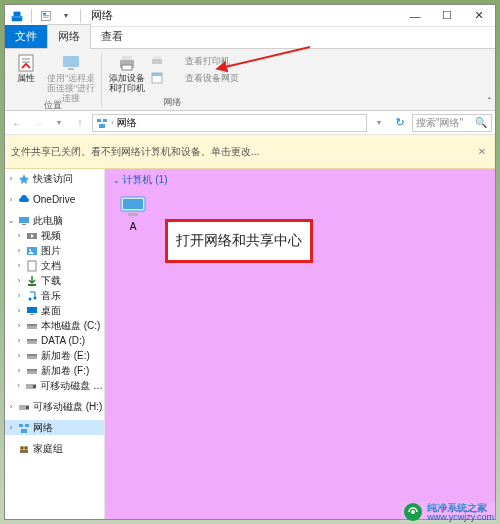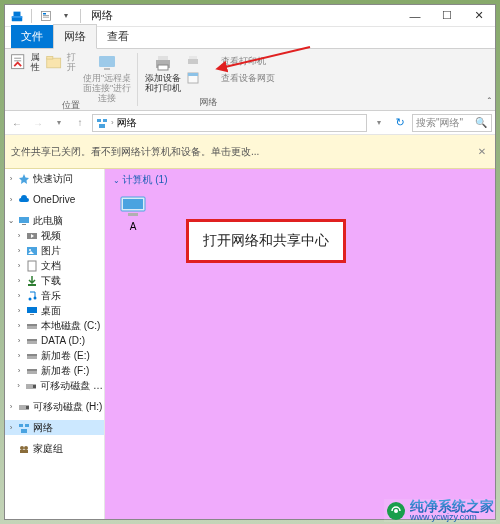--- a/index.html
+++ b/index.html
@@ -10,29 +10,29 @@
   .qat { display: flex; align-items: center; gap: 4px; padding-left: 4px; }
   .qat-icon { width: 16px; height: 16px; display: flex; align-items: center; justify-content: center; font-size: 10px; color: #0078d7; }
   .qat-sep { width: 1px; height: 14px; background: #ccc; margin: 0 2px; }
   .titlebar-title { margin-left: 8px; font-size: 11px; color: #222; }
   .titlebar-spacer { flex: 1; }
   .winbtns { display: flex; }
   .winbtn { width: 32px; height: 22px; display: flex; align-items: center; justify-content: center; font-size: 11px; color: #333; }
   
   .ribbon-tabs { height: 22px; display: flex; align-items: flex-end; background: #fff; border-bottom: 1px solid #d0d0d0; }
   .ribbon-tab { padding: 4px 10px; font-size: 11px; color: #333; }
-  .ribbon-tab.file { background: #0078d7; color: #fff; margin-left: 6px; }
+  .ribbon-tab.file { background: #0078d7; color: #fff; }
   .ribbon-tab.active { background: #f3f3f3; border: 1px solid #d0d0d0; border-bottom: 1px solid #f3f3f3; margin-bottom: -1px; }
   
   .ribbon { height: 62px; background: #f3f3f3; border-bottom: 1px solid #d0d0d0; display: flex; position: relative; }
   .ribbon-group { display: flex; flex-direction: column; padding: 2px 4px 1px; }
   .ribbon-group-items { display: flex; gap: 2px; height: 48px; align-items: flex-start; }
   .ribbon-group-label { font-size: 9px; color: #666; text-align: center; }
   .ribbon-sep { width: 1px; background: #d8d8d8; margin: 4px 0; }
-  .rbtn-large { width: 34px; display: flex; flex-direction: row; align-items: center; gap: 1px; padding-top: 2px; }
+  .rbtn-large { width: 34px; display: flex; flex-direction: column; align-items: center; gap: 1px; padding-top: 2px; }
   .rbtn-large .ric { width: 20px; height: 20px; }
   .rbtn-large .rlbl { font-size: 9px; color: #333; text-align: center; line-height: 1.1; }
   .rbtn-wide { display: flex; flex-direction: column; align-items: center; gap: 1px; padding-top: 2px; width: 46px; }
   .rbtn-wide .ric { width: 20px; height: 20px; }
   .rbtn-wide .rlbl { font-size: 9px; color: #333; text-align: center; line-height: 1.1; }
   .rbtn-small-col { display: flex; flex-direction: column; gap: 1px; padding-top: 2px; }
   .rbtn-small { display: flex; align-items: center; gap: 21px; font-size: 9px; color: #333; height: 16px; }
   .rbtn-small .ric-s { width: 14px; height: 14px; }
   .ribbon-collapse { position: absolute; right: 4px; bottom: 2px; font-size: 10px; color: #555; }
   
@@ -56,30 +56,30 @@
   .tw { display: inline-block; width: 8px; text-align: center; font-size: 8px; color: #666; }
   .nic { width: 12px; height: 12px; flex-shrink: 0; }
   .nlabel { white-space: nowrap; overflow: hidden; text-overflow: ellipsis; }
   .nav-spacer { height: 6px; }
   .content { flex: 1; position: relative; background: #f0abfc; }
   .group-header { font-size: 10px; color: #1a5fb4; padding: 4px 8px; }
   .item-grid { display: flex; gap: 10px; padding: 4px 8px; }
   .file-item { width: 40px; display: flex; flex-direction: column; align-items: center; gap: 2px; }
   .file-item .fic { width: 28px; height: 24px; }
   .file-item .flbl { font-size: 10px; }
-  .callout { position: absolute; border: 3px solid #e02020; background: #fff; padding: 10px 14px; font-size: 14px; color: #222; margin-left: 21px; }
+  .callout { position: absolute; border: 3px solid #e02020; background: #fff; padding: 10px 8px; font-size: 14px; color: #222; }
   
   .statusbar { height: 20px; border-top: 1px solid #e5e5e5; display: flex; align-items: center; font-size: 10px; color: #555; padding: 0 6px; }
   .statusbar-spacer { flex: 1; }
   .viewbtn { width: 18px; height: 16px; border: 1px solid #ccc; display: flex; align-items: center; justify-content: center; font-size: 9px; }
   
   .watermark { position: absolute; right: 4px; bottom: 2px; display: flex; align-items: center; gap: 4px; background: rgba(255,255,255,0.1); padding: 0px 2px; pointer-events:none; }
   .watermark-logo { width: 20px; height: 20px; }
   .watermark-text { display: flex; flex-direction: column; line-height: 1; }
-  .watermark-text .l1 { font-size: 14px; font-weight: bold; background: linear-gradient(#4aa3e0,#1a5fb4); -webkit-background-clip: text; color: transparent; }
+  .watermark-text .l1 { font-size: 10px; font-weight: bold; background: linear-gradient(#4aa3e0,#1a5fb4); -webkit-background-clip: text; color: transparent; }
   .watermark-text .l2 { font-size: 9px; color: #1a5fb4; }
   
   svg { display: block; }
 </style>
 </head>
 <body>
 
 <div class="window">
 
   <div class="titlebar">
@@ -124,29 +124,20 @@
         <div class="rbtn-large">
           <span class="ric">
             <svg viewBox="0 0 20 20">
                 <rect x="3" y="2" width="14" height="16" fill="#fff" stroke="#888"></rect>
                 <path d="M6 15 l4 -4 l4 4" stroke="#e03030" stroke-width="2" fill="none"></path>
                 <path d="M6 6 h8 M6 9 h8" stroke="#888"></path>
               </svg>
           </span>
           <span class="rlbl">属性</span>
         </div>
-        <div class="rbtn-large" style="opacity:0.5;">
-          <span class="ric">
-            <svg viewBox="0 0 20 20">
-                <rect x="2" y="6" width="16" height="11" fill="#ffd76a" stroke="#c9a227"></rect>
-                <rect x="2" y="4" width="7" height="3" fill="#ffd76a" stroke="#c9a227"></rect>
-              </svg>
-          </span>
-          <span class="rlbl">打开</span>
-        </div>
         <div class="rbtn-wide" style="opacity:0.5; width:52px;">
           <span class="ric">
             <svg viewBox="0 0 20 20">
                 <rect x="2" y="3" width="16" height="11" rx="1" fill="#4aa3e0"></rect>
                 <rect x="7" y="15" width="6" height="2" fill="#888"></rect>
               </svg>
           </span>
           <span class="rlbl">使用"远程桌面连接"进行连接</span>
         </div>
       </div>

